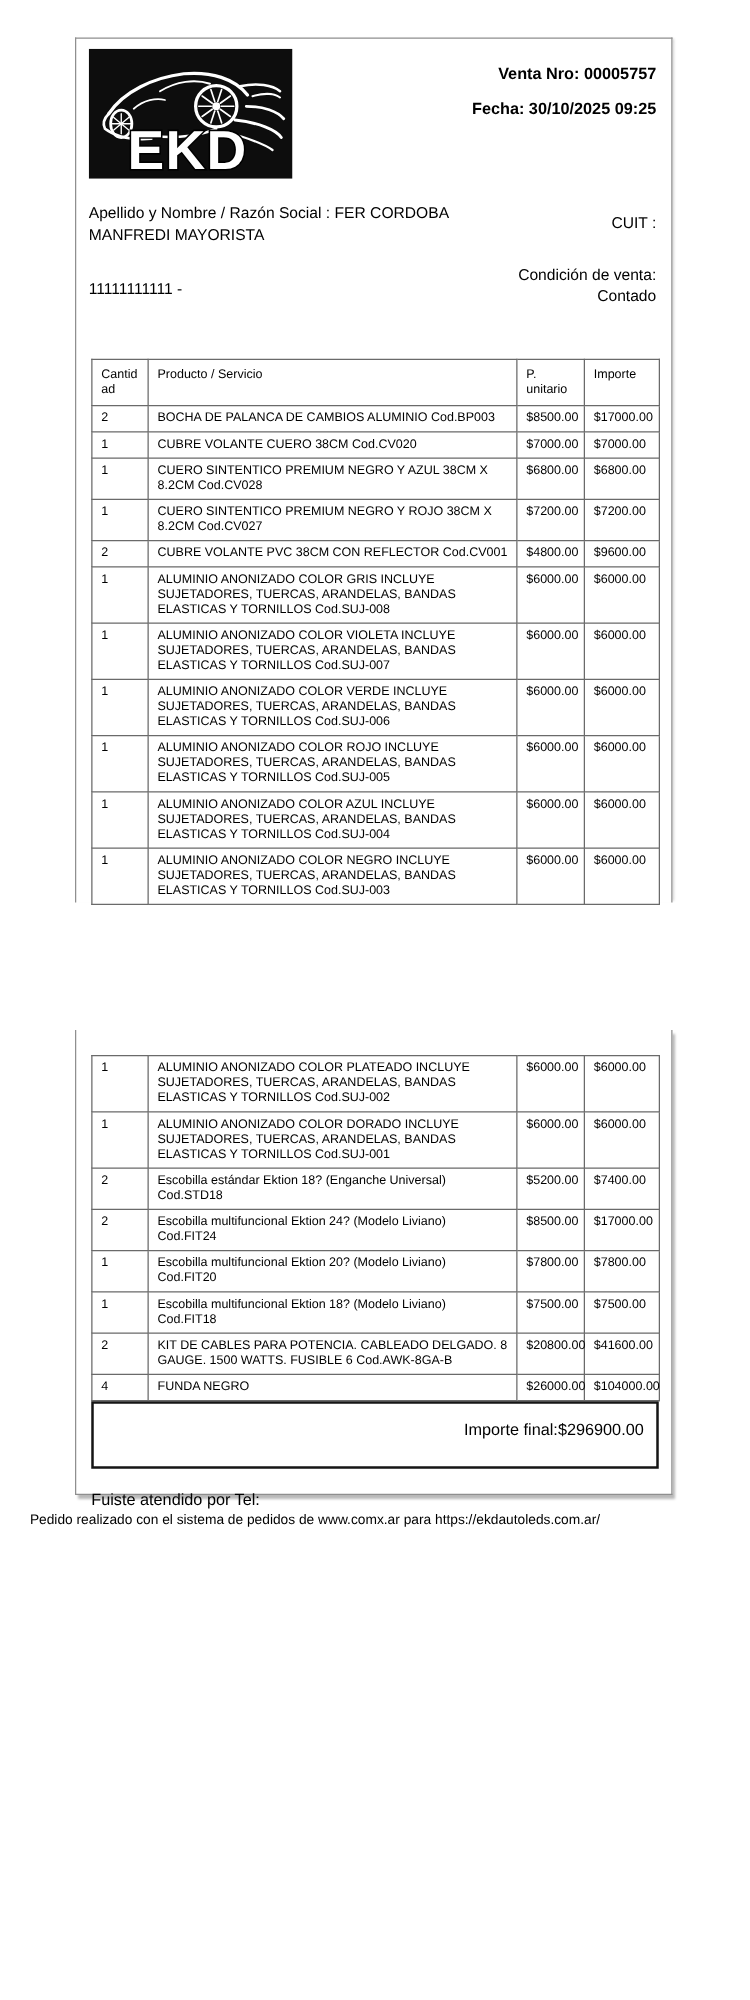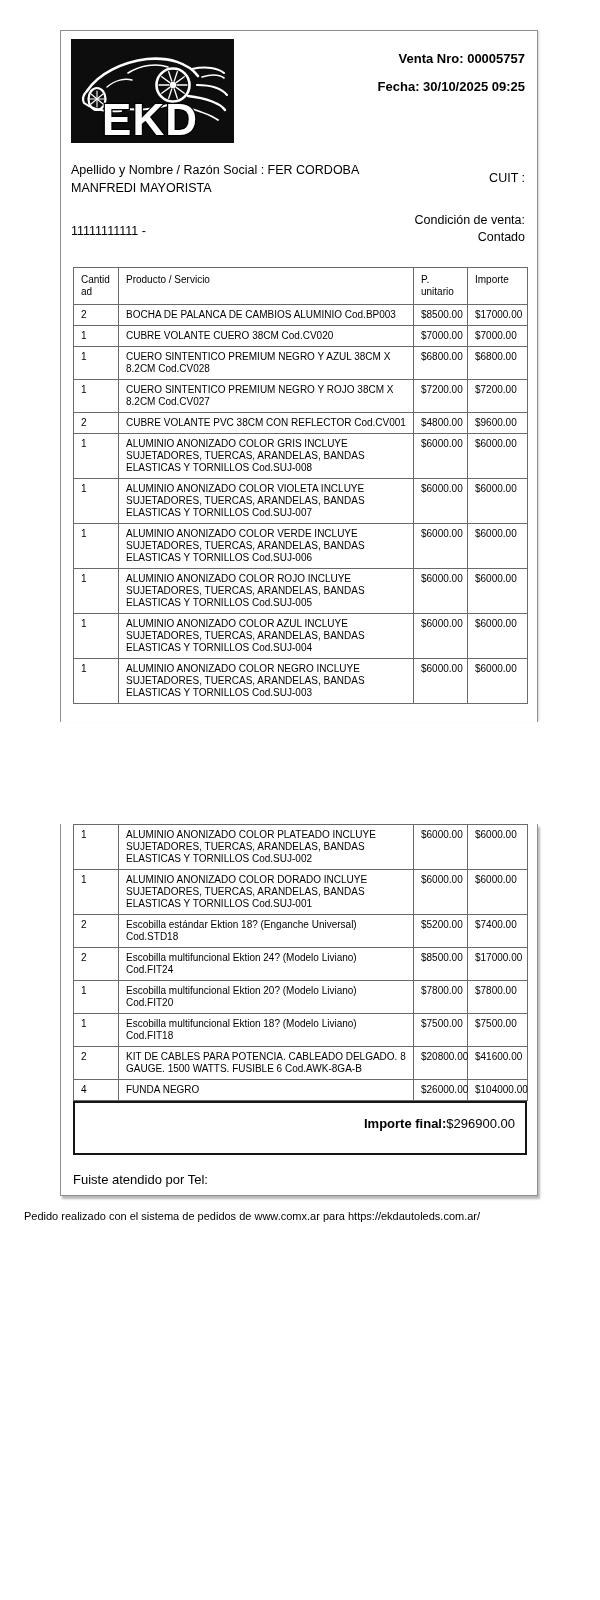--- a/index.html
+++ b/index.html
@@ -29,40 +29,40 @@
 
   
   .cust-name { position:absolute; left:10px; top:131px; width:312px; font-size:12.5px; line-height:1.4; }
   .cuit      { position:absolute; right:12px; top:140px; font-size:12.5px; }
   .docnum    { position:absolute; left:10px;  top:193px; font-size:12.5px; }
   .cond      { position:absolute; right:12px; top:181px; font-size:12.5px; line-height:1.35; text-align:right; }
 
   
   table.items {
     border-collapse:collapse; table-layout:fixed; width:454px;
-    font-size:10px; line-height:1.2;
+    font-size:10px; line-height:1.2;margin-top:20px;
   }
   .p1-table { position:absolute; left:12px; top:236px; }
   .p2-table { margin-left:12px; }
   table.items th, table.items td {
     border:1px solid #6a6a6a; padding:4px 7px; vertical-align:top;
     text-align:left; word-wrap:break-word;
   }
   table.items th { font-weight:normal; padding-top:6px; padding-bottom:6px; }
   th.h-unit, th.h-amt { text-align:center; }
   td.cell-unit, td.cell-amount { text-align:right; padding-right:4px; white-space:nowrap; }
   td.cell-qty { padding-left:8px; }
 
   
   .totals {
     margin-left:12px; width:454px; border:2px solid #151515;
     padding:13px 10px 12px; text-align:right; background:#fff;
   }
   .tline { white-space:nowrap; }
-  .tline .lbl { font-weight:bold;margin-left:36px; }
+  .tline .lbl { font-weight:normal;margin-left:36px; }
   .t-final { font-size:13px; margin-bottom:10px; }
   .t-usd   { font-size:13.5px; }
 
   .attended { margin:17px 0 0 12px; font-size:13px; }
 
   .sysnote {
     position:absolute; left:0; top:1210px; width:504px;
     text-align:center; font-size:11px;
   }
 </style>

